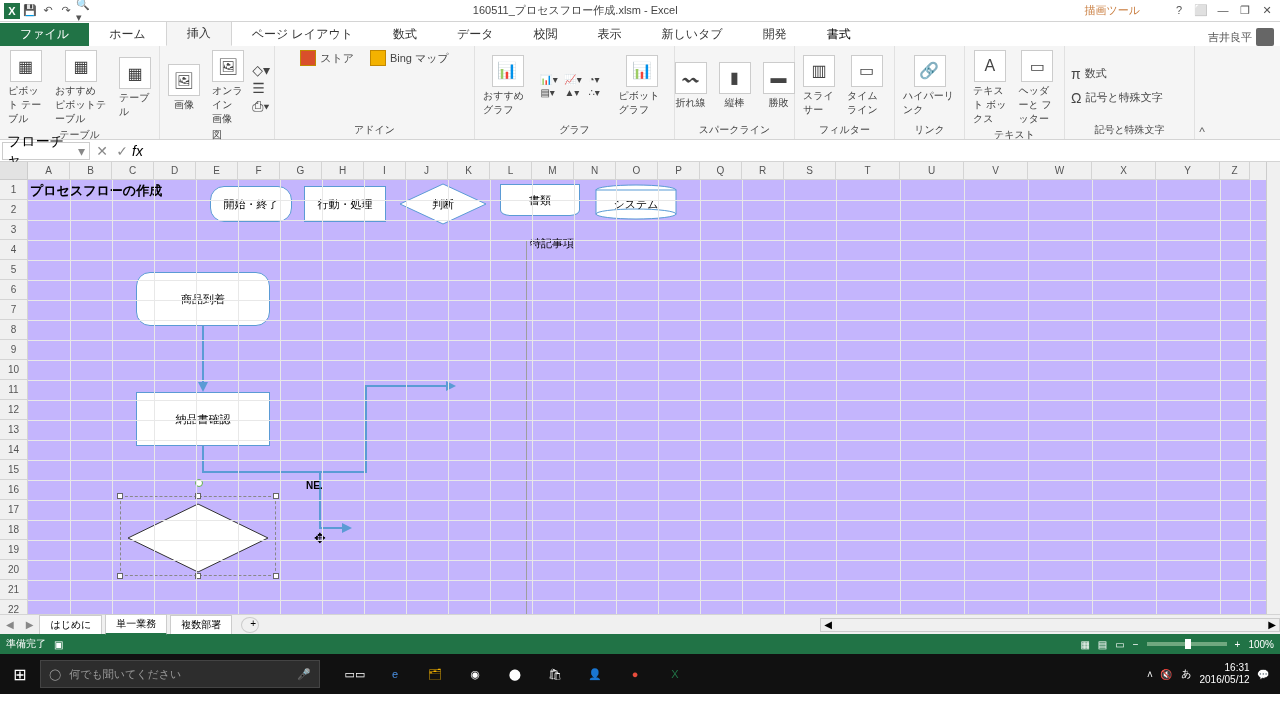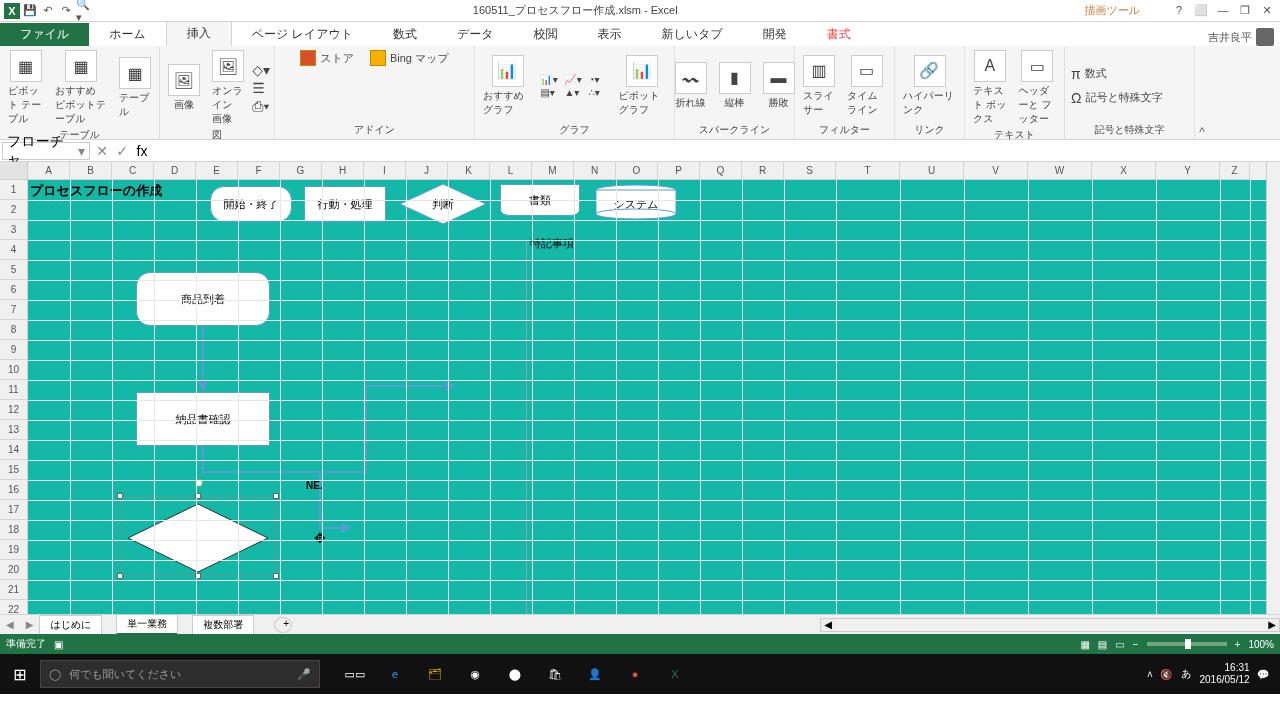--- a/index.html
+++ b/index.html
@@ -12,68 +12,68 @@
 .titlebar .title { flex: 1; text-align: center; color: #444; }
 .titlebar .tools { color: #c97d3f; padding: 0 30px; }
 .titlebar .wincontrols { display: flex; gap: 4px; padding-right: 4px; }
 .titlebar .wincontrols span { width: 18px; text-align: center; color: #555; }
 
 
 .tabs { height: 24px; background: #fff; display: flex; align-items: flex-end; font-size: 12px; }
 .tab { padding: 3px 20px; cursor: pointer; color: #333; }
 .tab.file { background: #217346; color: #fff; }
 .tab.active { border: 1px solid #d4d4d4; border-bottom: 1px solid #f5f5f5; background: #f5f5f5; }
-.tab.context { color: #ef4444; }
+.tab.context { color: #000000; }
 .tabs .spacer { flex: 1; }
 .tabs .user { padding-right: 6px; font-size: 11px; color: #555; display: flex; align-items: center; gap:4px;}
 .tabs .user .avatar{width:18px;height:18px;background:#666;border-radius:2px;}
 
 
 .ribbon { height: 94px; background: #f5f5f5; border-bottom: 1px solid #d4d4d4; display: flex; font-size: 10px; color: #444; }
 .group { border-right: 1px solid #e1e1e1; display: flex; flex-direction: column; padding: 2px 4px; }
 .group .body { flex: 1; display: flex; gap: 4px; align-items: center; justify-content: center; }
 .group .label { text-align: center; font-size: 10px; height: 14px; }
 .btn { display: flex; flex-direction: column; align-items: center; gap: 2px; padding: 2px 4px; cursor: pointer; }
 .btn .gicon { width: 32px; height: 32px; background: #fff; border: 1px solid #ccc; display: flex; align-items: center; justify-content: center; font-size: 16px; }
 .smbtn { display:flex; align-items:center; gap:4px; font-size:11px; padding:2px;}
 .smbtn .smicon{width:16px;height:16px;background:#e8b44a;border:1px solid #c28800;}
 .ribbon .collapse { width:14px; display:flex; align-items:flex-end; justify-content:center; font-size:12px;color:#666;}
 
 
 .fbar { height: 22px; border-bottom: 1px solid #d4d4d4; display: flex; align-items: center; font-size: 14px; }
 .fbar .namebox { width: 88px; border: 1px solid #ccc; height: 18px; margin: 0 2px; padding: 0 4px; display: flex; align-items: center; }
 .fbar .namebox .dd { margin-left:auto; color:#888;}
 .fbar .fbtn { width: 20px; text-align: center; color: #888; }
-.fbar .fx { width: 20px; text-align: center; }
+.fbar .fx { width: 20px; font-style: italic; }
 .fbar .edit { flex: 1; }
 
 
 .grid { position: relative; height: 452px; overflow: hidden; }
 .colhead { height: 18px; display: flex; background: #f0f0f0; font-size: 10px; }
 .colhead .sel { width: 28px; background:#e3e3e3; border-right:1px solid #ccc; border-bottom:1px solid #ccc;}
 .colhead .col { border-right: 1px solid #d4d4d4; border-bottom:1px solid #d4d4d4; text-align: center; line-height: 18px; color: #555;}
 .rows { position: absolute; left:0; top:18px; bottom:0; width:28px; background:#f0f0f0;}
 .rows .row { height: 20px; border-bottom:1px solid #d4d4d4; border-right:1px solid #d4d4d4; text-align:center; font-size:10px; line-height:20px; color:#555;}
 
-.canvas { position: absolute; left:28px; top:18px; right:0; bottom:0; background:#14b8a6;}
+.canvas { position: absolute; left:28px; top:18px; right:0; bottom:0; background:#c4b5fd;}
 .gridlines-h,.gridlines-v{position:absolute;background:#e8e8e8;}
 .celltext{position:absolute;font-size:13px;font-weight:bold;}
 
 
 .shape { position: absolute; border: 1px solid #5b9bd5; background:#fff; display:flex; align-items:center; justify-content:center; font-size:11px;}
 .rounded { border-radius: 14px; }
 .diamond-svg{position:absolute;}
 .conn-arrow{fill:#5b9bd5;}
 
 .divider-v{position:absolute;width:1px;background:#9e9e9e;}
 
 
 .sheettabs { height: 20px; background: #f0f0f0; border-top:1px solid #d4d4d4; display:flex; align-items:center; font-size:10px;}
 .sheettabs .nav{padding:0 6px;color:#888;}
-.sheettabs .stab{border:1px solid #ccc;border-bottom:none;padding:2px 10px;background:#fff;margin-right:14px;}
+.sheettabs .stab{border:1px solid #ccc;border-bottom:none;padding:2px 10px;background:#fff;margin-right:3px;}
 .sheettabs .stab.active{border-bottom:2px solid #217346;background:#fff;}
 .sheettabs .add{padding:0 8px;border:1px solid #ccc;border-radius:50%;width:16px;height:16px;line-height:12px;text-align:center;margin-left:6px;}
 .sheettabs .hscroll{margin-left:auto;width:460px;height:14px;border:1px solid #ccc;display:flex;}
 .sheettabs .hscroll .btnarr{width:14px;text-align:center;background:#eee;}
 .sheettabs .hscroll .track{flex:1;}
 
 
 .status{height:20px;background:#217346;color:#fff;font-size:10px;display:flex;align-items:center;padding:0 6px;}
 .status .right{margin-left:auto;display:flex;align-items:center;gap:8px;}
 .status .zoomslider{width:80px;height:4px;background:#6fa87f;position:relative;}

